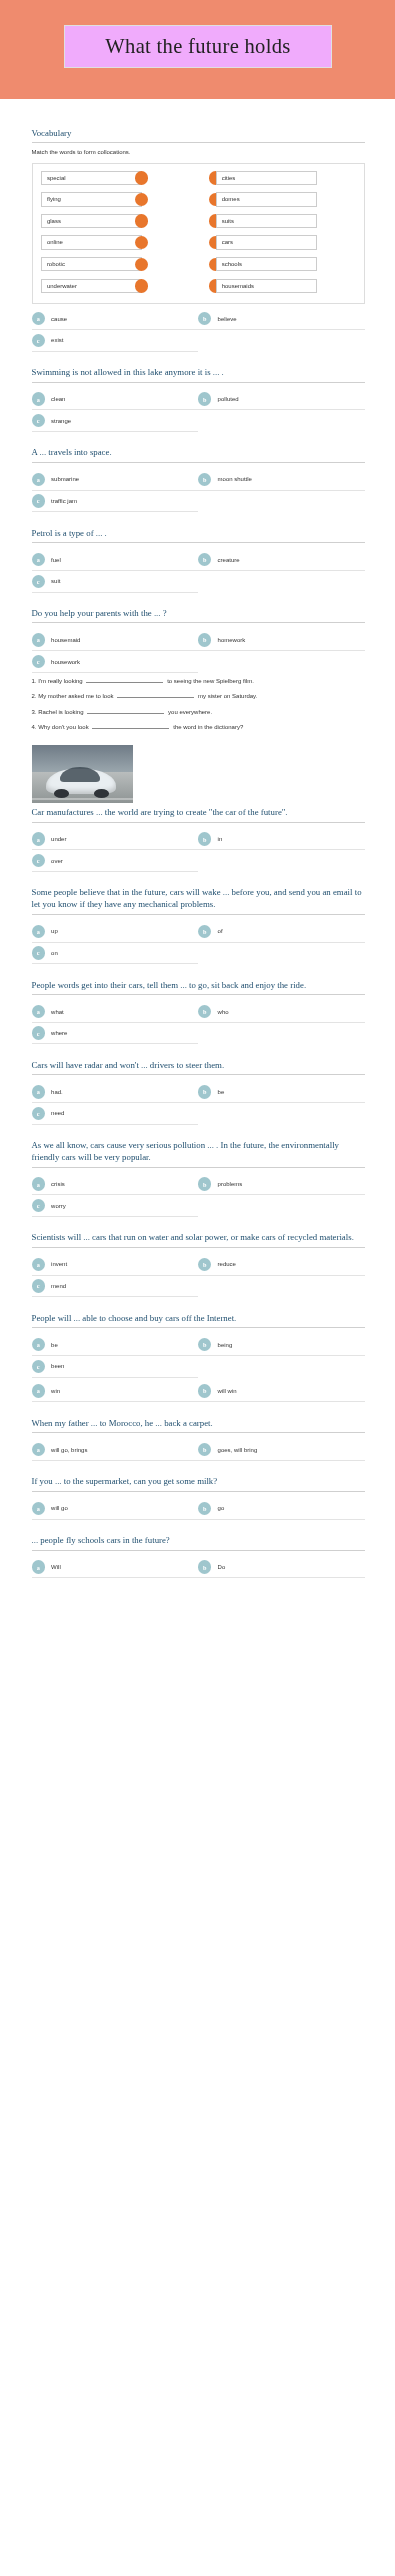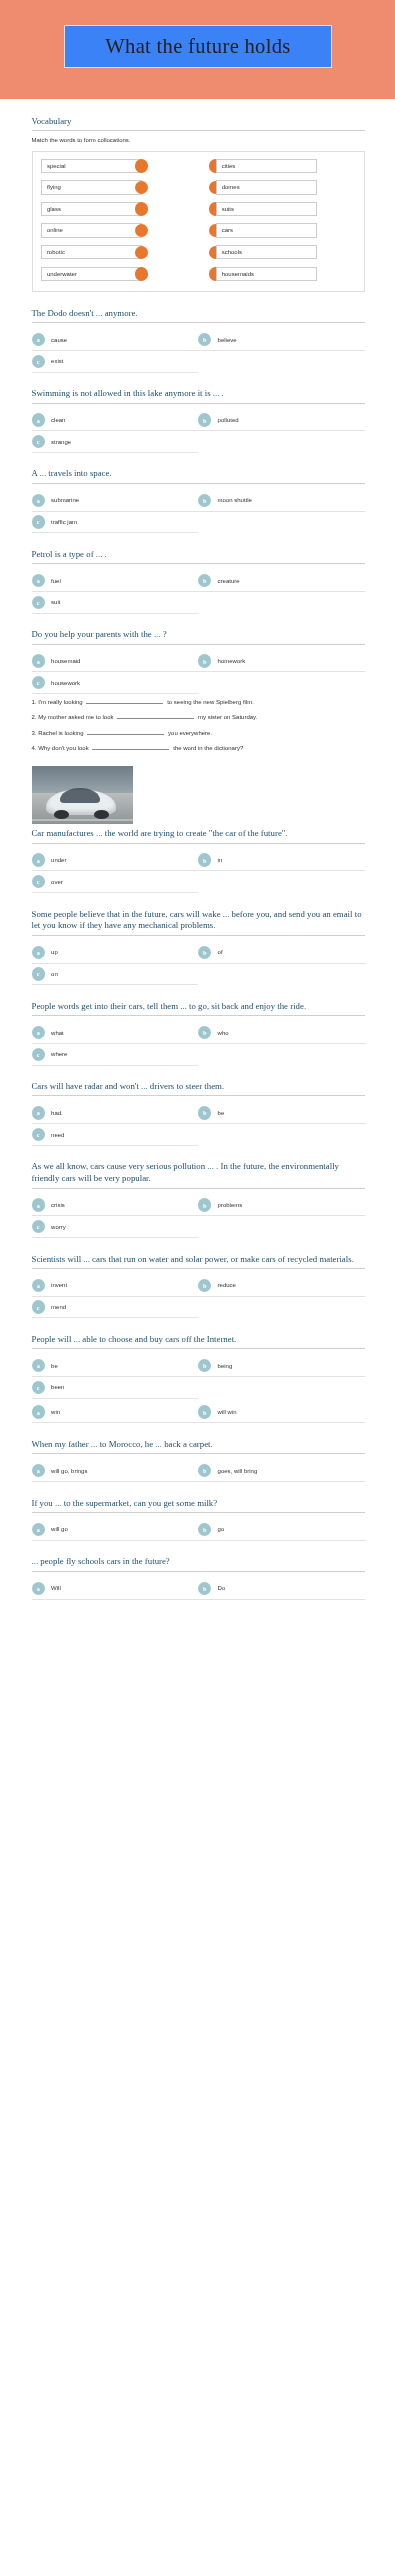--- a/index.html
+++ b/index.html
@@ -16,21 +16,21 @@
   }
   
   .header {
     background: #ef8b6e;
     padding: 25px 0 31px 0;
     display: flex;
     justify-content: center;
     align-items: center;
   }
   .header-box {
-    background: #3b82f6;
+    background: #f0abfc;
     border: 1px solid #e0e0e0;
     padding: 9.3px 20.6px;
     min-width: 268px;
     text-align: center;
   }
   .header-title {
     font-family: "Liberation Serif", serif;
     font-size: 20.6px;
     color: #222222;
     letter-spacing: 0.3px;
@@ -38,21 +38,21 @@
   }
   
   .sheet {
     background: #ffffff;
     margin: 0 auto;
     padding: 0 0 20.6px 0;
     width: 396px;
   }
   .content {
     width: 333px;
-    margin: 0 auto;
+    margin: 12px auto;
     padding-top: 14.4px;
   }
   .section-title {
     font-family: "Liberation Serif", serif;
     font-size: 8.8px;
     color: #1f4e6e;
     padding-bottom: 2.6px;
     border-bottom: 0.5px solid #cfcfcf;
     margin: 15.5px 0 6.2px 0;
     line-height: 1.35;
@@ -284,21 +284,20 @@
           <div class="mid-gap"></div>
           <div class="match-col right">
             <div class="dot gap-right"></div>
             <div class="match-box r">housemaids</div>
           </div>
         </div>
 
       </div>
 
       <div class="q-block">
-        <div class="section-title">The Dodo doesn't ... anymore.</div>
         <div class="mc-grid">
           <div class="mc-item">
             <div class="bubble">a</div>
             <div class="mc-label">cause</div>
           </div>
           <div class="mc-item">
             <div class="bubble">b</div>
             <div class="mc-label">believe</div>
           </div>
           <div class="mc-item">

